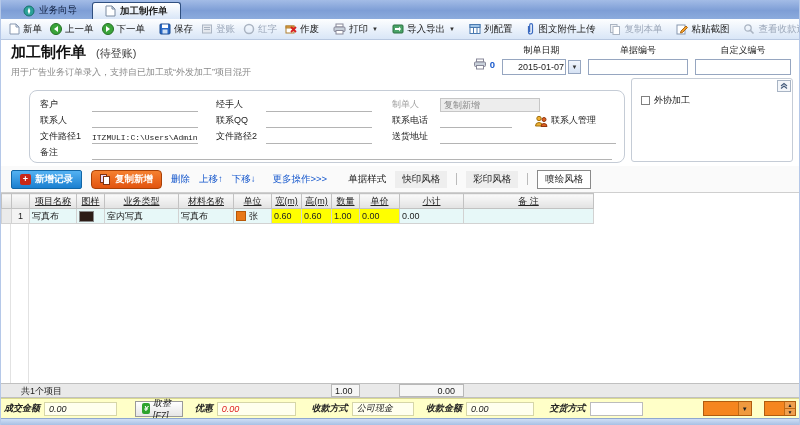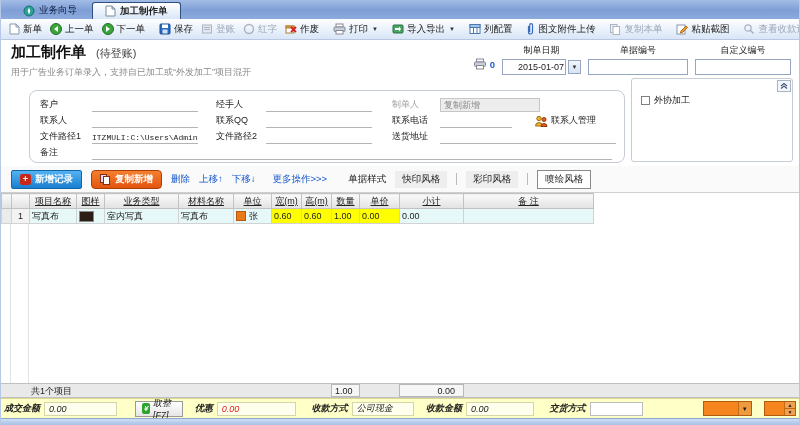--- a/index.html
+++ b/index.html
@@ -74,21 +74,21 @@
   .grid td { border:1px solid #d2d2d2; height:15px; background:#e7f8f8; padding:0 2px; overflow:hidden; white-space:nowrap; }
   .grid td.sel { background:#ebebeb; } .grid td.num { text-align:center; background:#f3f3f3; }
   .grid td.yellow { background:#ffff00; }
   .thumb { display:inline-block; width:15px; height:11px; background:#2c1c16; border:1px solid #888; vertical-align:middle; }
   .swatch { display:inline-block; width:10px; height:10px; background:#e87818; border:1px solid #b85808; margin-right:3px; vertical-align:-2px; }
   .vline1 { position:absolute; left:0; top:31px; bottom:0; width:10px; border-right:1px solid #e2e2e2; }
   .vline2 { position:absolute; left:10px; top:31px; bottom:0; width:18px; border-right:1px solid #e2e2e2; }
 
   
   .summary-row { height:15px; flex:0 0 auto; background:#e9e9e9; border-top:1px solid #c0c0c0; border-bottom:1px solid #c0c0c0; position:relative; font-size:9px; }
-  .sum-label { position:absolute; left:30px; top:1px; }
+  .sum-label { position:absolute; left:20px; top:1px; }
   .sum-box { position:absolute; top:0; bottom:0; background:#f6f6f6; border:1px solid #b8b8b8; line-height:13px; }
   .sum-qty { left:330px; width:29px; padding-left:3px; }
   .sum-sub { left:398px; width:65px; text-align:right; padding-right:8px; }
 
   
   .footer-bar { height:20px; flex:0 0 auto; background:#ffffc8; border-top:1px solid #d8d890; display:flex; align-items:center; font-size:9px; padding:0 3px; gap:4px;font-style:italic; }
   .flab { font-weight:bold; color:#222; white-space:nowrap; }
   .fin { background:#ffffee; border:1px solid #d6d6a8; height:14px; display:flex; align-items:center; padding:0 4px; }
   .round-btn { border:1px solid #9a9a9a; background:linear-gradient(#ffffff,#e6e6e6); height:16px; padding:0 6px; display:flex; align-items:center; gap:3px; margin-left:14px; }
   .yen { width:11px; height:11px; background:#2da32d; border-radius:2px; color:#fff; font-size:8px; font-weight:bold; display:flex; align-items:center; justify-content:center; }

